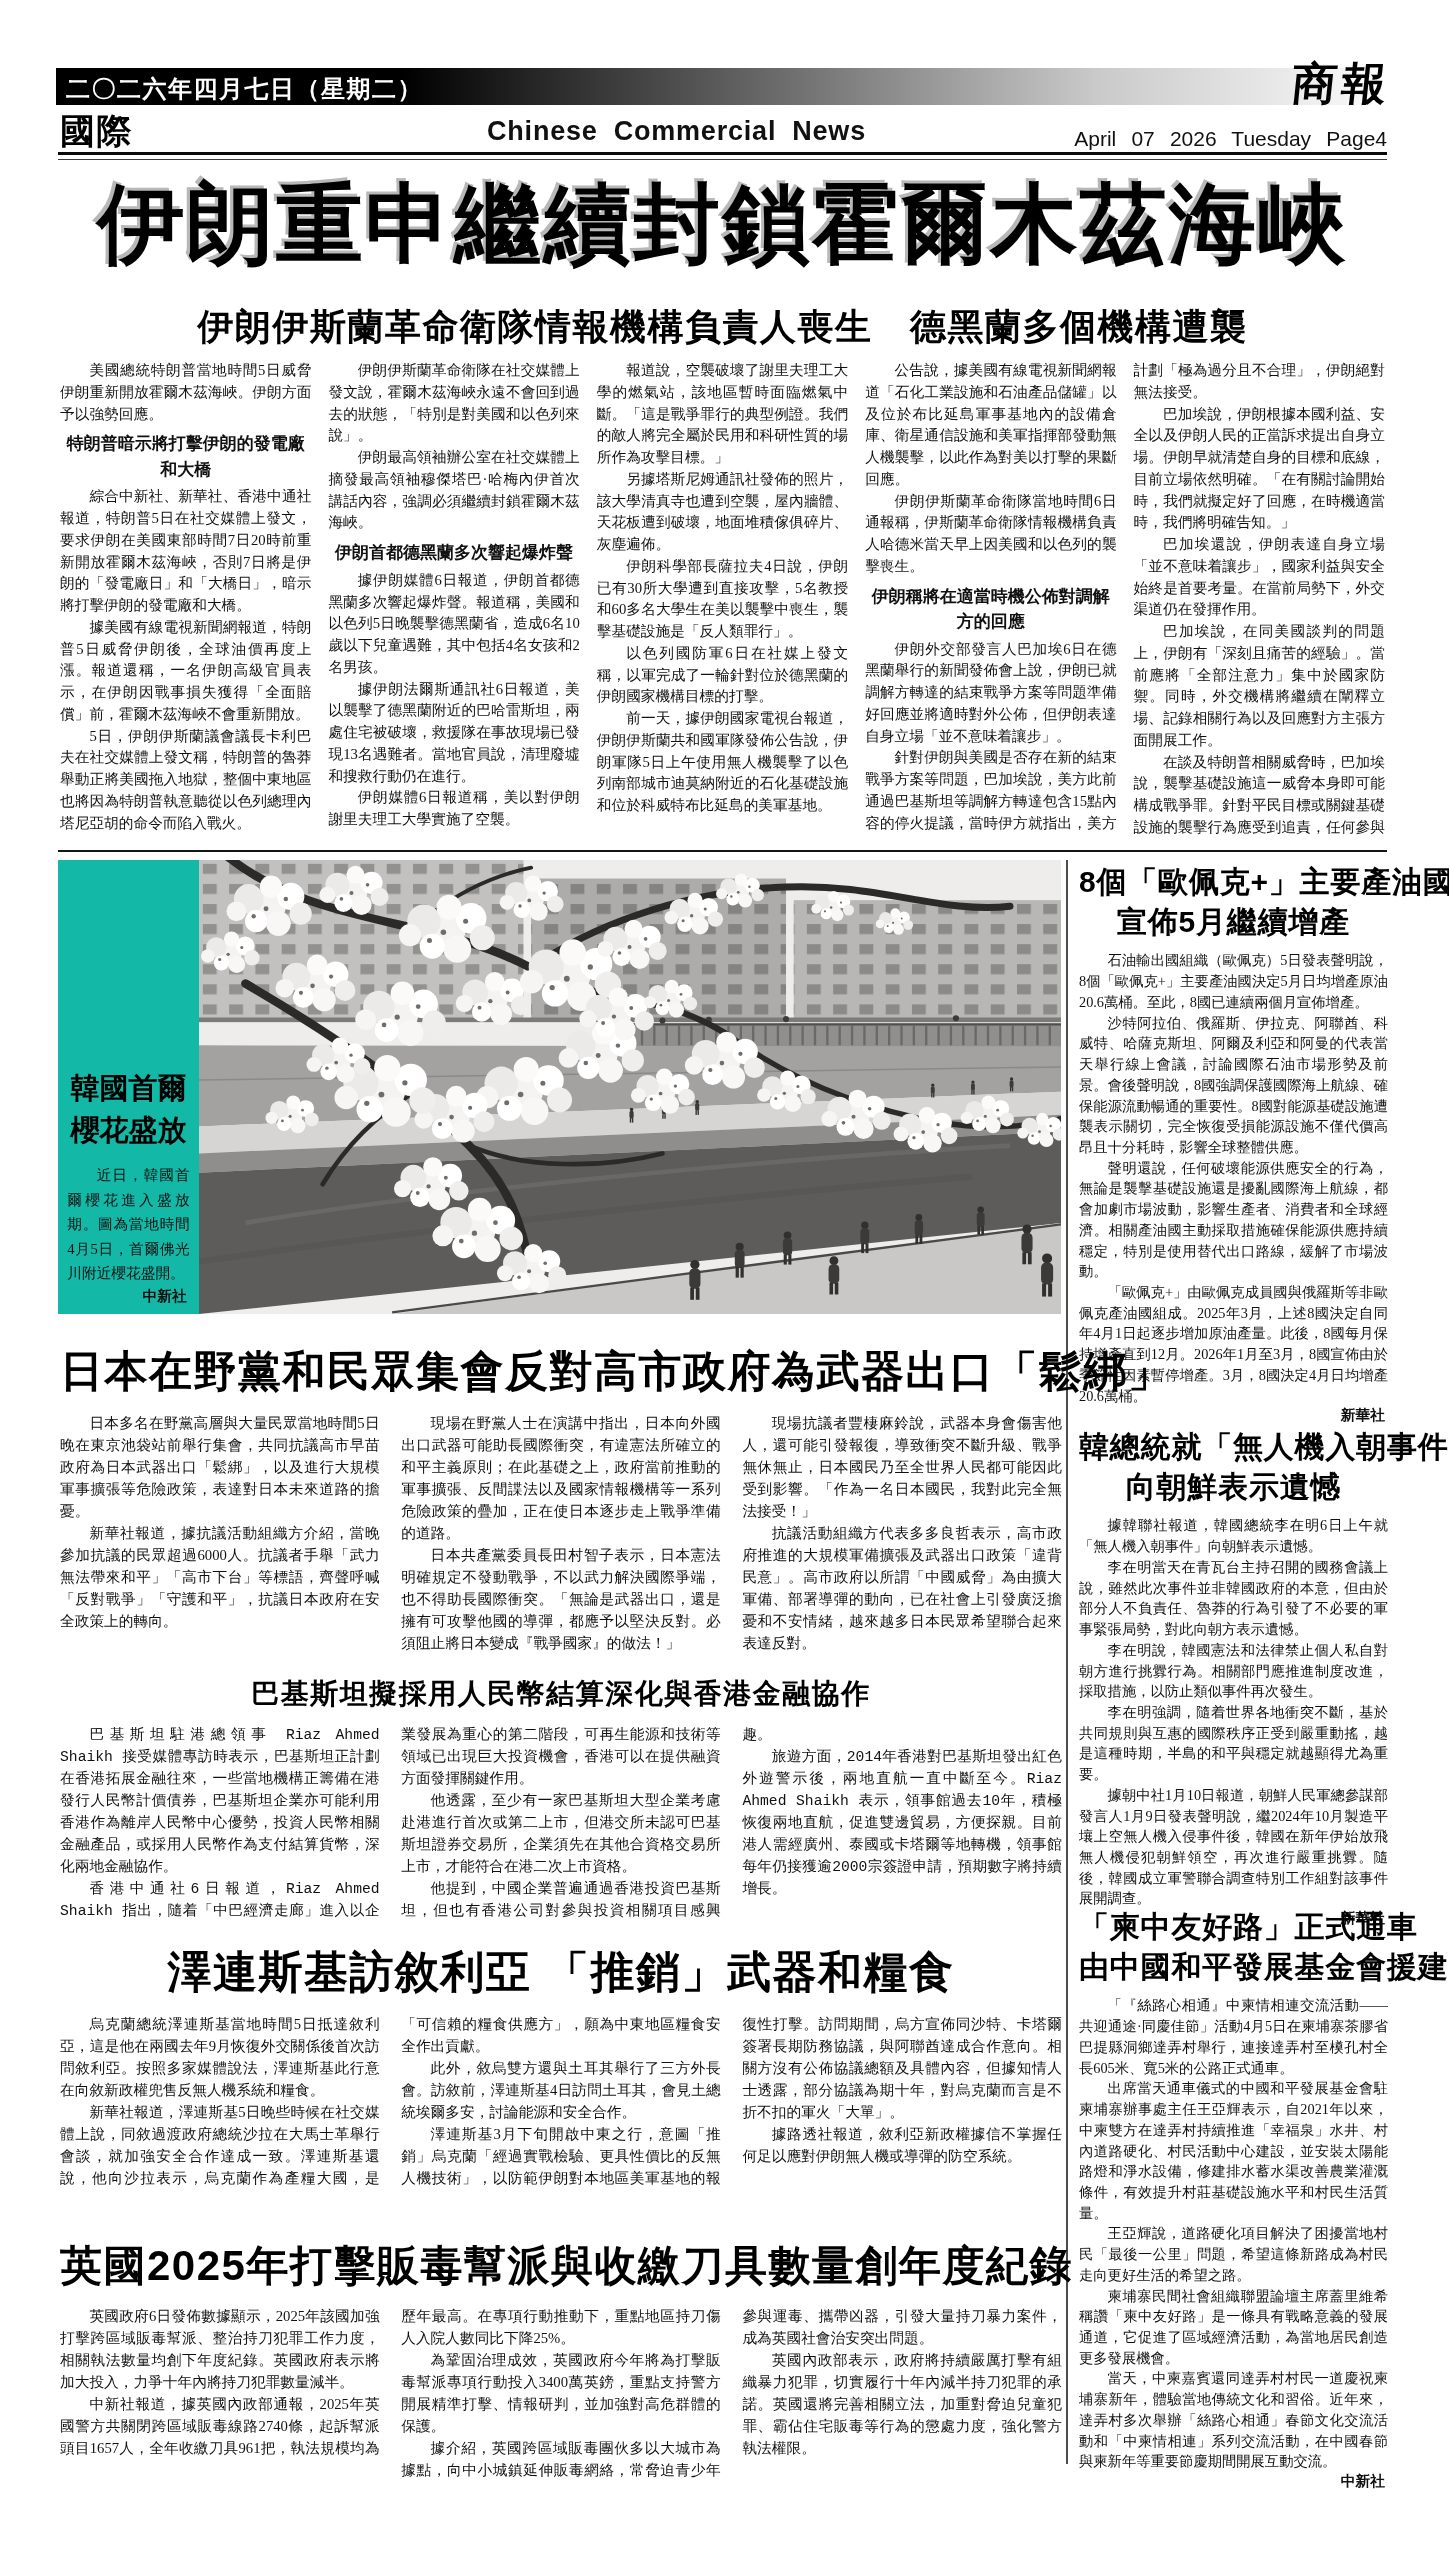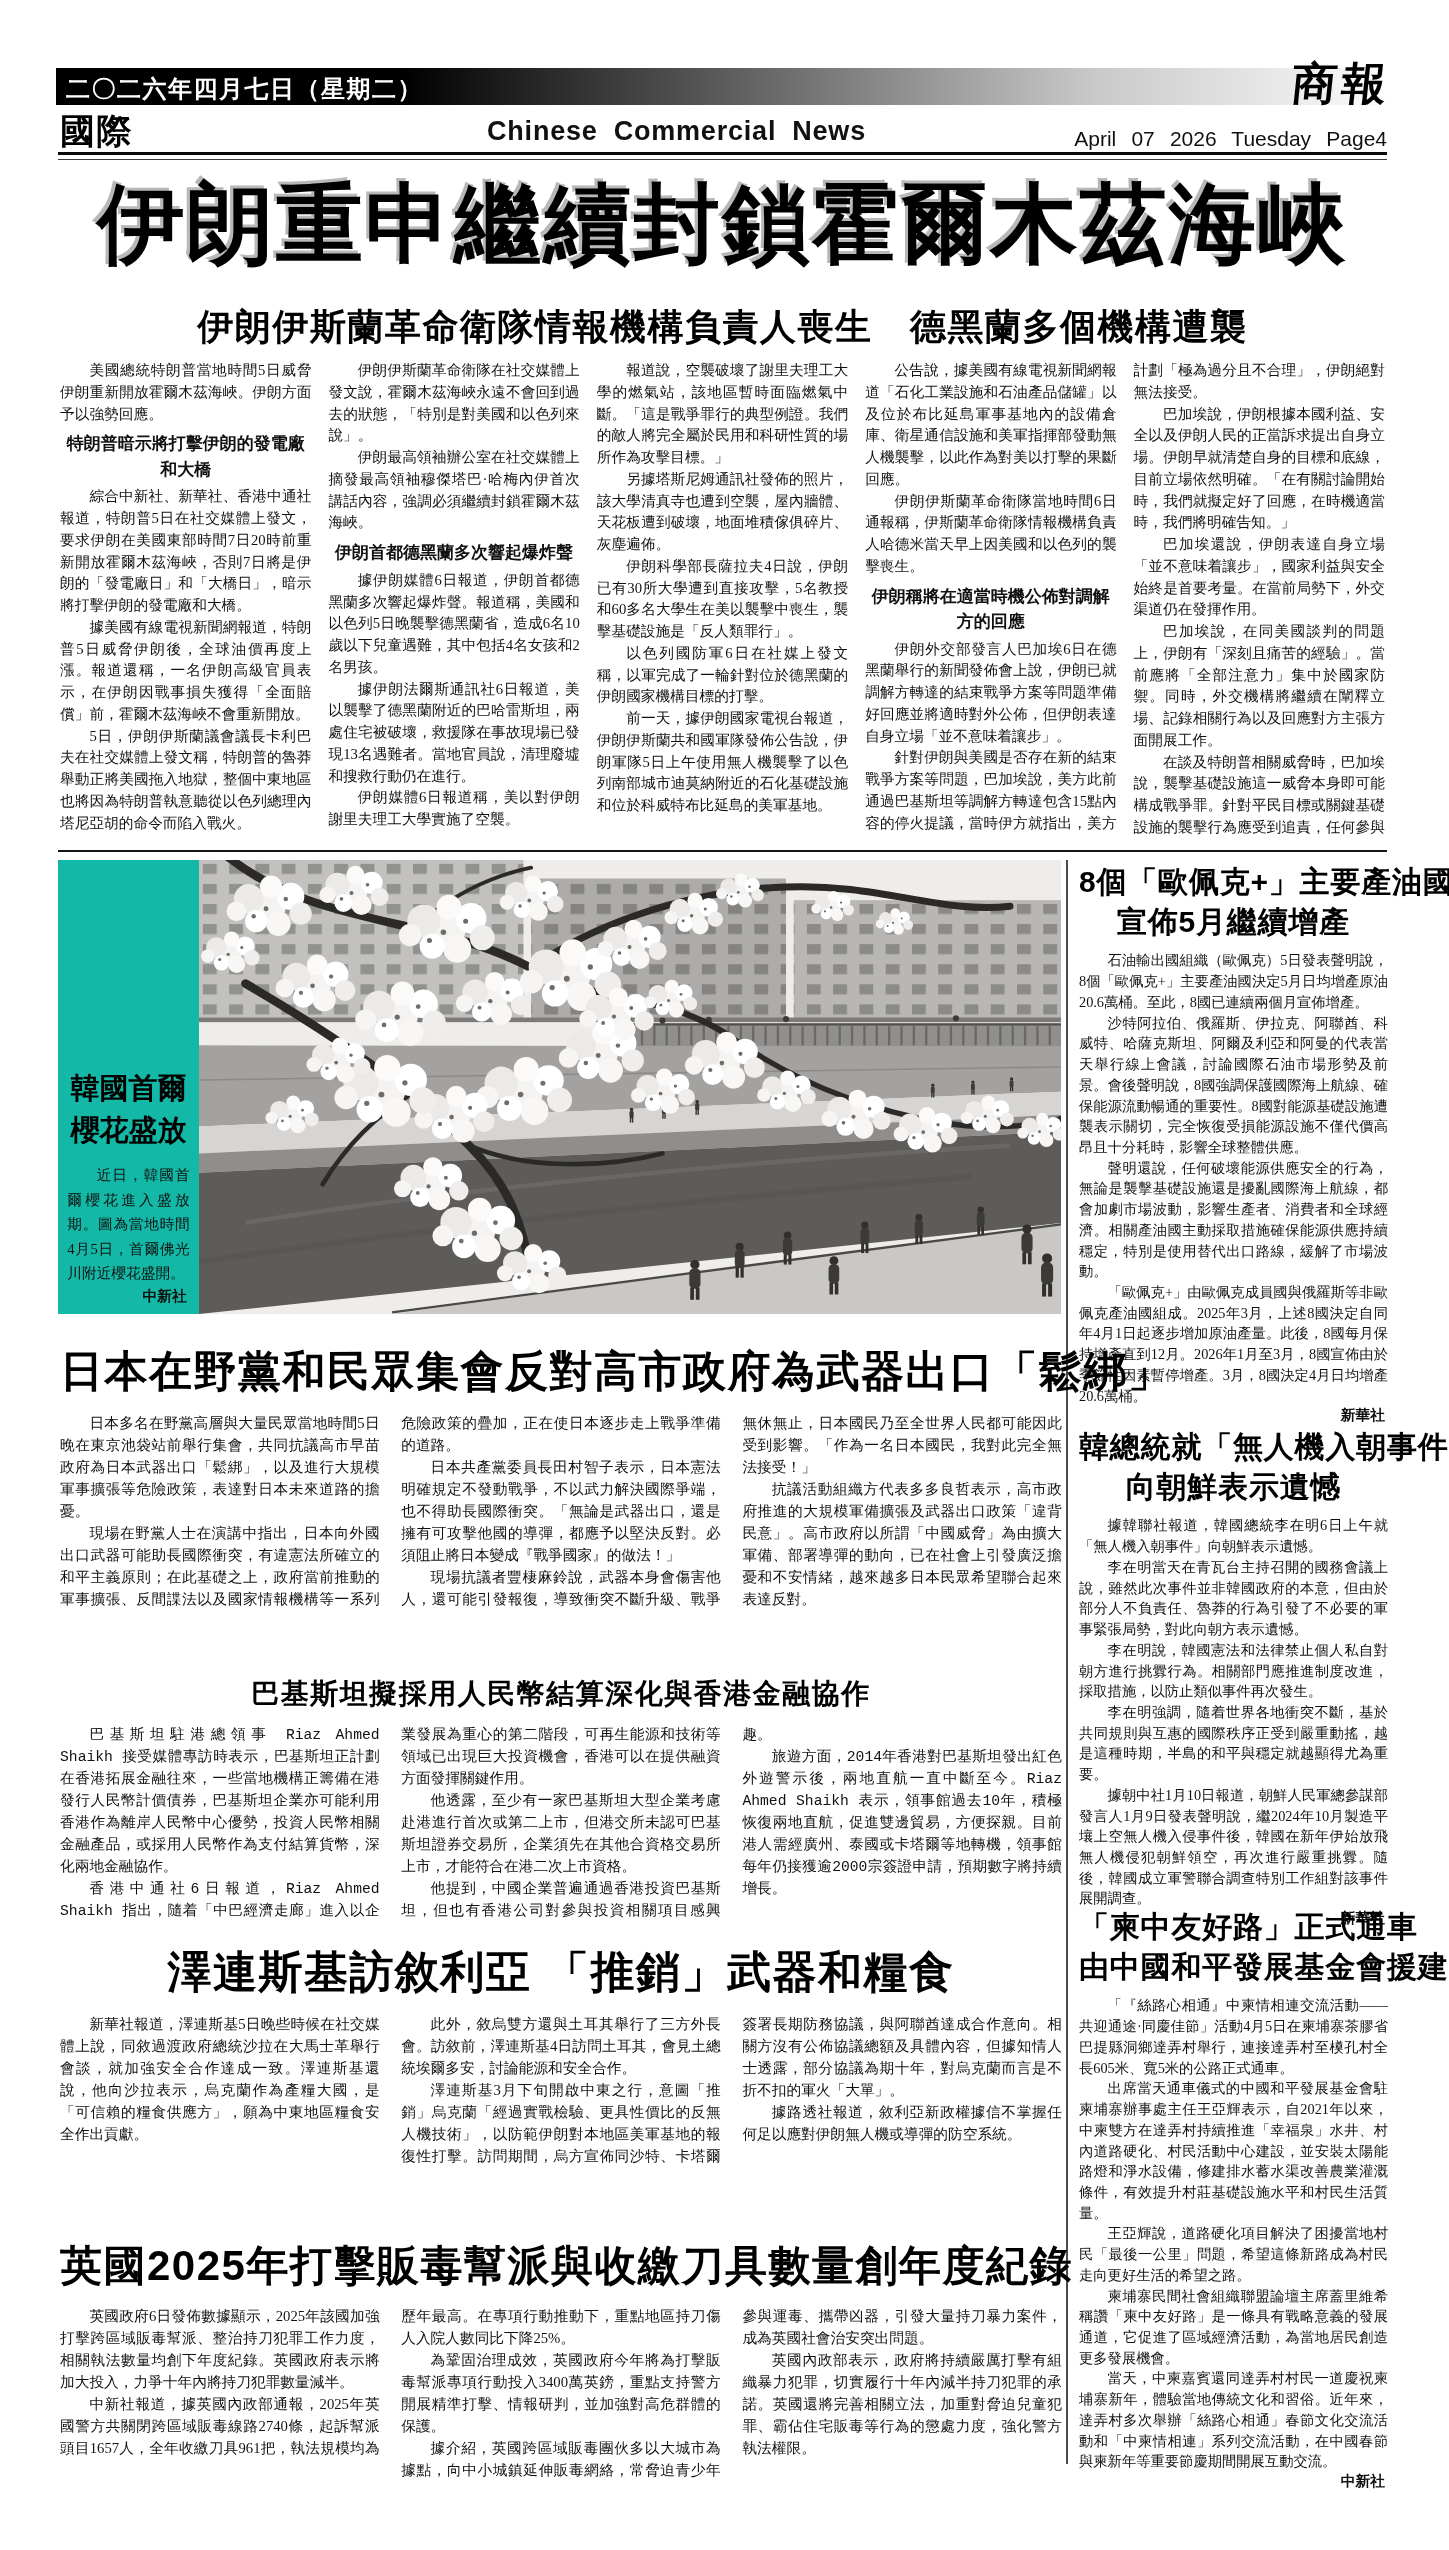--- a/index.html
+++ b/index.html
@@ -302,20 +302,21 @@
       <p class="para">柬埔寨民間社會組織聯盟論壇主席蓋里維希稱讚「柬中友好路」是一條具有戰略意義的發展通道，它促進了區域經濟活動，為當地居民創造更多發展機會。</p>
       <p class="para">當天，中柬嘉賓還同達弄村村民一道慶祝柬埔寨新年，體驗當地傳統文化和習俗。近年來，達弄村多次舉辦「絲路心相通」春節文化交流活動和「中柬情相連」系列交流活動，在中國春節與柬新年等重要節慶期間開展互動交流。</p>
     </div>
   <span class="src">中新社</span>
 </div>
 
 <div id="japan" class="abs wide">
   <div class="hl">日本在野黨和民眾集會反對高市政府為武器出口「鬆綁」</div>
   <div class="bd">
       <p class="para">日本多名在野黨高層與大量民眾當地時間5日晚在東京池袋站前舉行集會，共同抗議高市早苗政府為日本武器出口「鬆綁」，以及進行大規模軍事擴張等危險政策，表達對日本未來道路的擔憂。</p>
+      <p class="para">新華社報道，據抗議活動組織方介紹，當晚參加抗議的民眾超過6000人。抗議者手舉「武力無法帶來和平」「高市下台」等標語，齊聲呼喊「反對戰爭」「守護和平」，抗議日本政府在安全政策上的轉向。</p>
       <p class="para">現場在野黨人士在演講中指出，日本向外國出口武器可能助長國際衝突，有違憲法所確立的和平主義原則；在此基礎之上，政府當前推動的軍事擴張、反間諜法以及國家情報機構等一系列危險政策的疊加，正在使日本逐步走上戰爭準備的道路。</p>
       <p class="para">日本共產黨委員長田村智子表示，日本憲法明確規定不發動戰爭，不以武力解決國際爭端，也不得助長國際衝突。「無論是武器出口，還是擁有可攻擊他國的導彈，都應予以堅決反對。必須阻止將日本變成『戰爭國家』的做法！」</p>
       <p class="para">現場抗議者豐棲麻鈴說，武器本身會傷害他人，還可能引發報復，導致衝突不斷升級、戰爭無休無止，日本國民乃至全世界人民都可能因此受到影響。「作為一名日本國民，我對此完全無法接受！」</p>
       <p class="para">抗議活動組織方代表多多良哲表示，高市政府推進的大規模軍備擴張及武器出口政策「違背民意」。高市政府以所謂「中國威脅」為由擴大軍備、部署導彈的動向，已在社會上引發廣泛擔憂和不安情緒，越來越多日本民眾希望聯合起來表達反對。</p>
     </div>
 </div>
 
 <div id="pakistan" class="abs wide">
   <div class="hl">巴基斯坦擬採用人民幣結算深化與香港金融協作</div>
   <div class="bd">
@@ -323,20 +324,21 @@
       <p class="para">香港中通社6日報道，Riaz Ahmed Shaikh 指出，隨着「中巴經濟走廊」進入以企業發展為重心的第二階段，可再生能源和技術等領域已出現巨大投資機會，香港可以在提供融資方面發揮關鍵作用。</p>
       <p class="para">他透露，至少有一家巴基斯坦大型企業考慮赴港進行首次或第二上市，但港交所未認可巴基斯坦證券交易所，企業須先在其他合資格交易所上市，才能符合在港二次上市資格。</p>
       <p class="para">他提到，中國企業普遍通過香港投資巴基斯坦，但也有香港公司對參與投資相關項目感興趣。</p>
       <p class="para">旅遊方面，2014年香港對巴基斯坦發出紅色外遊警示後，兩地直航一直中斷至今。Riaz Ahmed Shaikh 表示，領事館過去10年，積極恢復兩地直航，促進雙邊貿易，方便探親。目前港人需經廣州、泰國或卡塔爾等地轉機，領事館每年仍接獲逾2000宗簽證申請，預期數字將持續增長。</p>
     </div>
 </div>
 
 <div id="syria" class="abs wide">
   <div class="hl">澤連斯基訪敘利亞 「推銷」武器和糧食</div>
   <div class="bd">
+      <p class="para">烏克蘭總統澤連斯基當地時間5日抵達敘利亞，這是他在兩國去年9月恢復外交關係後首次訪問敘利亞。按照多家媒體說法，澤連斯基此行意在向敘新政權兜售反無人機系統和糧食。</p>
       <p class="para">新華社報道，澤連斯基5日晚些時候在社交媒體上說，同敘過渡政府總統沙拉在大馬士革舉行會談，就加強安全合作達成一致。澤連斯基還說，他向沙拉表示，烏克蘭作為產糧大國，是「可信賴的糧食供應方」，願為中東地區糧食安全作出貢獻。</p>
       <p class="para">此外，敘烏雙方還與土耳其舉行了三方外長會。訪敘前，澤連斯基4日訪問土耳其，會見土總統埃爾多安，討論能源和安全合作。</p>
       <p class="para">澤連斯基3月下旬開啟中東之行，意圖「推銷」烏克蘭「經過實戰檢驗、更具性價比的反無人機技術」，以防範伊朗對本地區美軍基地的報復性打擊。訪問期間，烏方宣佈同沙特、卡塔爾簽署長期防務協議，與阿聯酋達成合作意向。相關方沒有公佈協議總額及具體內容，但據知情人士透露，部分協議為期十年，對烏克蘭而言是不折不扣的軍火「大單」。</p>
       <p class="para">據路透社報道，敘利亞新政權據信不掌握任何足以應對伊朗無人機或導彈的防空系統。</p>
     </div>
 </div>
 
 <div id="uk" class="abs wide">
   <div class="hl">英國2025年打擊販毒幫派與收繳刀具數量創年度紀錄</div>
   <div class="bd">

